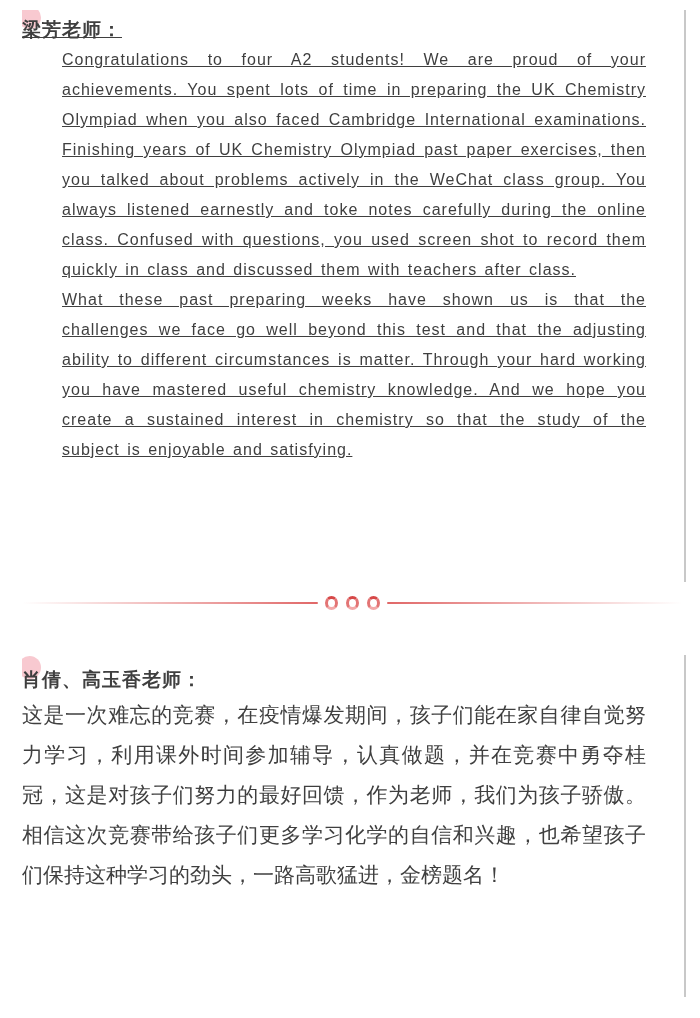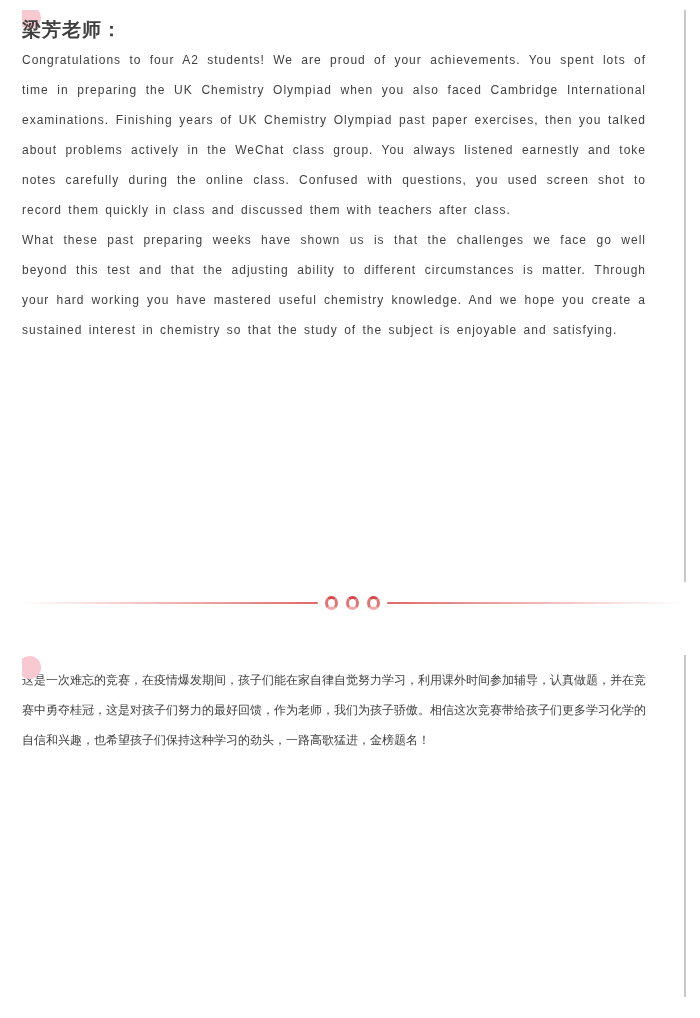--- a/index.html
+++ b/index.html
@@ -14,37 +14,37 @@
     font-family:"Liberation Sans","DejaVu Sans",sans-serif;
     color:var(--text);
   }
   .card{
     box-sizing:border-box;
     margin-left:22px;margin-right:14px;
     border-right:2px solid var(--card-border-gray);
     padding-right:38px;
     position:relative;
   }
-  .card-1{margin-top:10px;height:572px;padding-top:5px;overflow:hidden;}
+  .card-1{margin-top:10px;height:572px;padding-top:5px;overflow:hidden;text-decoration:underline;}
   .card-2{height:342px;padding-top:10px;overflow:hidden;}
   .heading{
     position:relative;
     font-size:19px;font-weight:bold;line-height:30px;
     letter-spacing:1px;
   }
   .accent-dot{
     position:absolute;left:-4px;top:-9px;
     width:23px;height:23px;border-radius:50%;
     background:var(--accent-pink);
     z-index:0;
   }
   .heading-text{position:relative;z-index:1;}
   p{margin:0;text-align:justify;}
-  .en{font-size:12px;line-height:30px;letter-spacing:1px;word-spacing:2px;}
-  .zh{font-size:12px;line-height:30px;letter-spacing:0;}
+  .en{font-size:16px;line-height:30px;letter-spacing:1px;word-spacing:2px;margin-left:40px;}
+  .zh{font-size:21px;line-height:40px;letter-spacing:0;}
   .divider{
     display:flex;align-items:center;
     margin:13px 18px 44px 22px;height:16px;
   }
   .divider-line{height:2px;flex:1;border-radius:1px;}
   .divider-line.left{
     background:linear-gradient(to right, rgba(221,87,87,0), rgba(221,87,87,0.15) 18%, rgba(221,87,87,0.9));
     margin-right:7px;
   }
   .divider-line.right{
@@ -81,17 +81,18 @@
       <span class="ring"></span>
       <span class="ring"></span>
       <span class="ring"></span>
     </span>
     <span class="divider-line right"></span>
   </div>
 
   <section class="card card-2">
     <div class="heading">
       <span class="accent-dot"></span>
+      <span class="heading-text">肖倩、高玉香老师：</span>
     </div>
     <p class="zh">这是一次难忘的竞赛，在疫情爆发期间，孩子们能在家自律自觉努力学习，利用课外时间参加辅导，认真做题，并在竞赛中勇夺桂冠，这是对孩子们努力的最好回馈，作为老师，我们为孩子骄傲。相信这次竞赛带给孩子们更多学习化学的自信和兴趣，也希望孩子们保持这种学习的劲头，一路高歌猛进，金榜题名！</p>
   </section>
 
 </div>
 
 </body></html>

